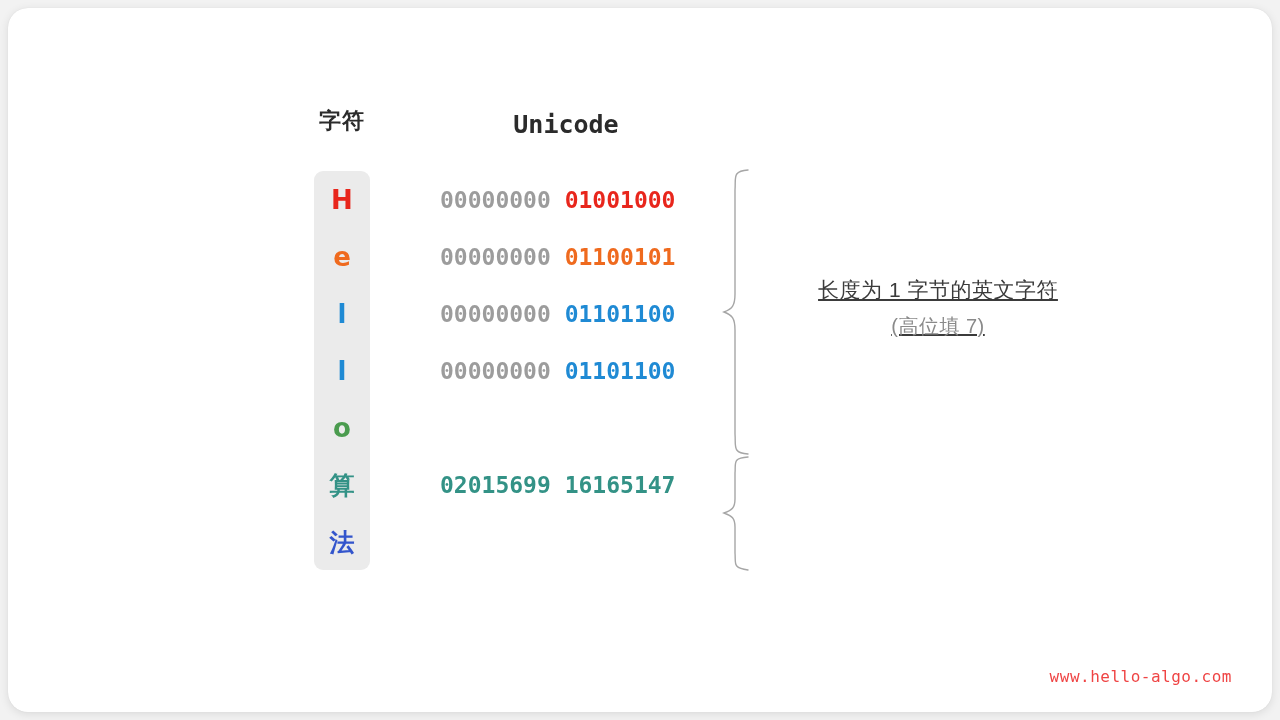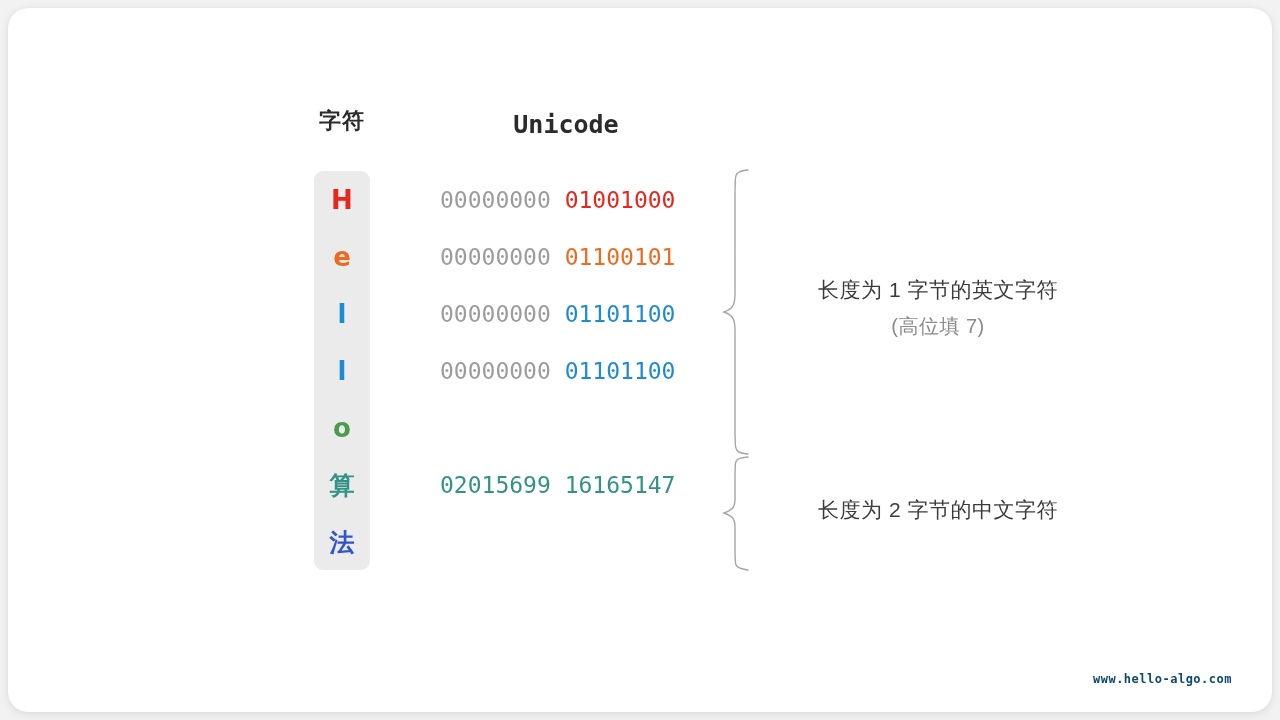--- a/index.html
+++ b/index.html
@@ -89,21 +89,21 @@
     font-size: 25px;
   }
   .row .bits {
     position: absolute;
     left: 126px;
     top: 0;
     height: 57px;
     line-height: 57px;
     font-family: "DejaVu Sans Mono", "Liberation Mono", monospace;
     font-size: 23px;
-    font-weight: normal;
+    font-weight: bold;
     white-space: pre;
   }
   .bits .hi-pad {
     color: #9c9c9c;
   }
   .bits .gap {
     color: transparent;
   }
 
   
@@ -119,37 +119,37 @@
   }
 
   
   .annot {
     position: absolute;
     text-align: center;
     color: #3b3b3b;
     font-size: 21px;
     line-height: 36px;
     letter-spacing: 0.5px;
+    text-decoration: underline;
   }
   .annot .sub {
     display: block;
     color: #8a8a8a;
     font-size: 20px;
   }
 
   
   #watermark {
     position: absolute;
     right: 40px;
     bottom: 26px;
     font-family: "DejaVu Sans Mono", "Liberation Mono", monospace;
-    font-size: 12px;
-    color: #0c4a6e;
+    font-size: 16px;
+    color: #ef4444;
     letter-spacing: 0.5px;
-    font-weight: bold;
   }
 </style>
 </head>
 <body>
 
 <div id="card">
 
   <div id="head-char">字符</div>
   <div id="head-unicode">Unicode</div>
 
@@ -202,18 +202,15 @@
              C 10 61, 13 63, 13 72
              L 13 98
              C 14 108, 10 113, 26 115"></path>
   </svg>
 
   <div class="annot" id="annot-ascii" style="left:760px; top:264px; width:340px;">
     <span>长度为 1 字节的英文字符</span>
     <span class="sub">(高位填 7)</span>
   </div>
 
-  <div class="annot" id="annot-cjk" style="left:760px; top:484px; width:340px;">
-    <span>长度为 2 字节的中文字符</span>
-  </div>
 
   <div id="watermark">www.hello-algo.com</div>
 </div>
 
 </body></html>

